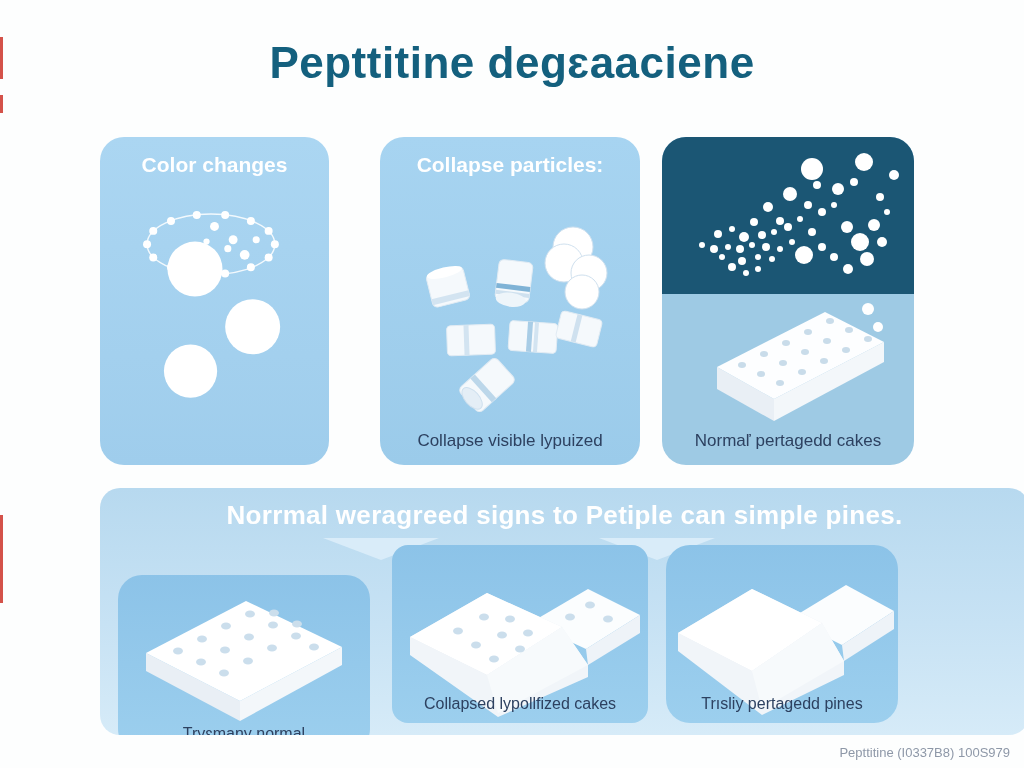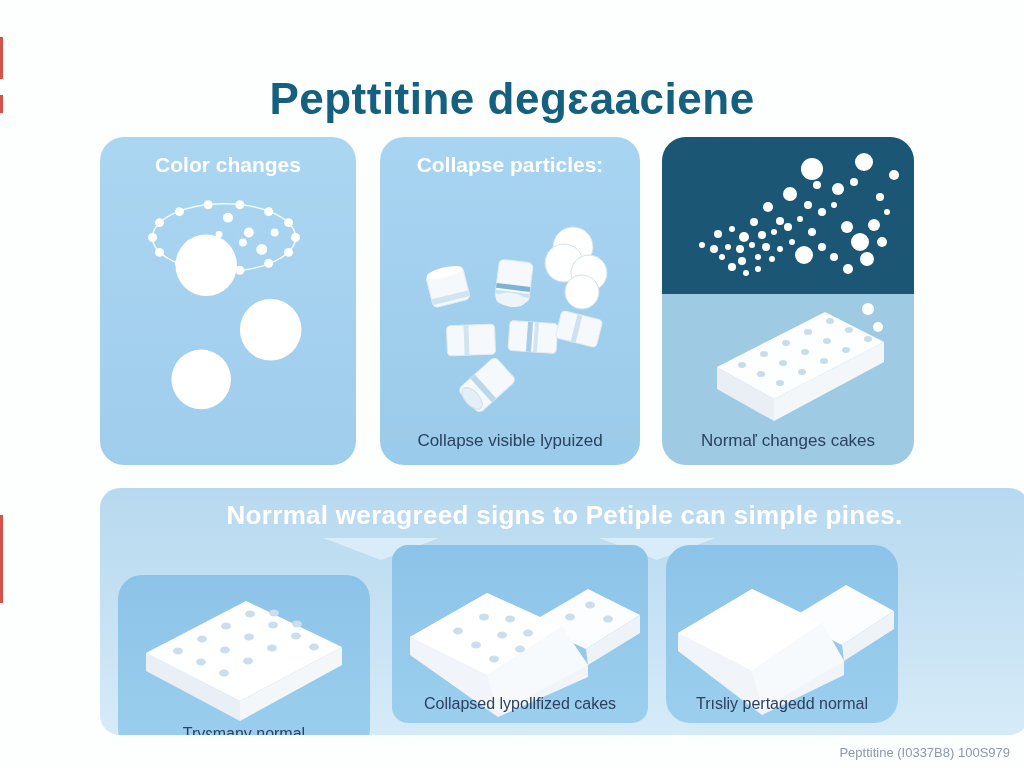--- a/index.html
+++ b/index.html
@@ -9,29 +9,28 @@
     font-family:"Liberation Sans","DejaVu Sans",sans-serif;
     position:relative;overflow:hidden;
   }
   .stage{position:absolute;inset:0;width:1024px;height:768px;}
 
   .page-title{
     position:absolute;top:38px;left:0;width:1024px;
     text-align:center;
     font-size:44px;font-weight:bold;letter-spacing:.5px;
     color:#14607e;
-    margin-top:36px;
   }
 
   
   .panel{
     position:absolute;top:137px;height:328px;
     border-radius:24px;overflow:hidden;
   }
-  .panel.p1{left:100px;width:256px;background:linear-gradient(180deg,#abd6f2,#9fcdec);}
+  .panel.p1{left:100px;width:229px;background:linear-gradient(180deg,#abd6f2,#9fcdec);}
   .panel.p2{left:380px;width:260px;background:linear-gradient(180deg,#a7d4f1,#9bcbea);}
   .panel.p3{left:662px;width:252px;background:#9ecae4;}
   .panel-header{
     position:absolute;top:16px;left:0;width:100%;
     text-align:center;color:#ffffff;
     font-size:21px;font-weight:bold;
   }
   .panel-caption{
     position:absolute;bottom:14px;left:0;width:100%;
     text-align:center;color:#2d4160;font-size:17px;
@@ -235,21 +234,21 @@
             <ellipse cx="165" cy="204" rx="4" ry="3"></ellipse>
             <ellipse cx="187" cy="193" rx="4" ry="3"></ellipse>
           <ellipse cx="118" cy="246" rx="4" ry="3"></ellipse>
             <ellipse cx="140" cy="235" rx="4" ry="3"></ellipse>
             <ellipse cx="162" cy="224" rx="4" ry="3"></ellipse>
             <ellipse cx="184" cy="213" rx="4" ry="3"></ellipse>
             <ellipse cx="206" cy="202" rx="4" ry="3"></ellipse>
         </g>
       </g>
     </svg>
-    <div class="panel-caption">Normaľ changes cakes</div>
+    <div class="panel-caption">Normaľ pertagedd cakes</div>
   </div>
 
   <div class="bottom-wrap">
     <div class="banner">Norrmal weragreed signs to Petiple can simple pines.</div>
     <div class="notch n1"></div>
     <div class="notch n2"></div>
 
     <div class="sub-panel b1">
       <svg class="sub-art" viewBox="0 0 252 178">
         <polygon points="28,96 122,146 122,126 28,78" fill="#e9eff5"></polygon>
@@ -305,21 +304,21 @@
 
     <div class="sub-panel b3">
       <svg class="sub-art" viewBox="0 0 232 178">
         <polygon points="124,74 180,40 228,66 176,100" fill="#fbfdfe"></polygon>
         <polygon points="176,100 228,66 228,84 178,116" fill="#eef3f8"></polygon>
         <polygon points="12,104 12,88 86,44 156,78 156,96 90,156" fill="#e9eff5"></polygon>
         <polygon points="12,88 86,44 156,78 86,126" fill="#ffffff"></polygon>
         <polygon points="12,88 86,126 156,78 178,116 178,130 96,170 12,106" fill="#f1f5f9"></polygon>
         <polygon points="86,126 156,78 178,116 96,164" fill="#f7fafc"></polygon>
       </svg>
-      <div class="sub-caption">Trısliy pertagedd normal</div>
+      <div class="sub-caption">Trısliy pertagedd pines</div>
     </div>
   </div>
 
   <div class="watermark">Pepttitine (I0337B8) 100S979</div>
 
   <div class="edge-tick t1"></div>
   <div class="edge-tick t2"></div>
   <div class="edge-tick t3"></div>
 </div>
 

